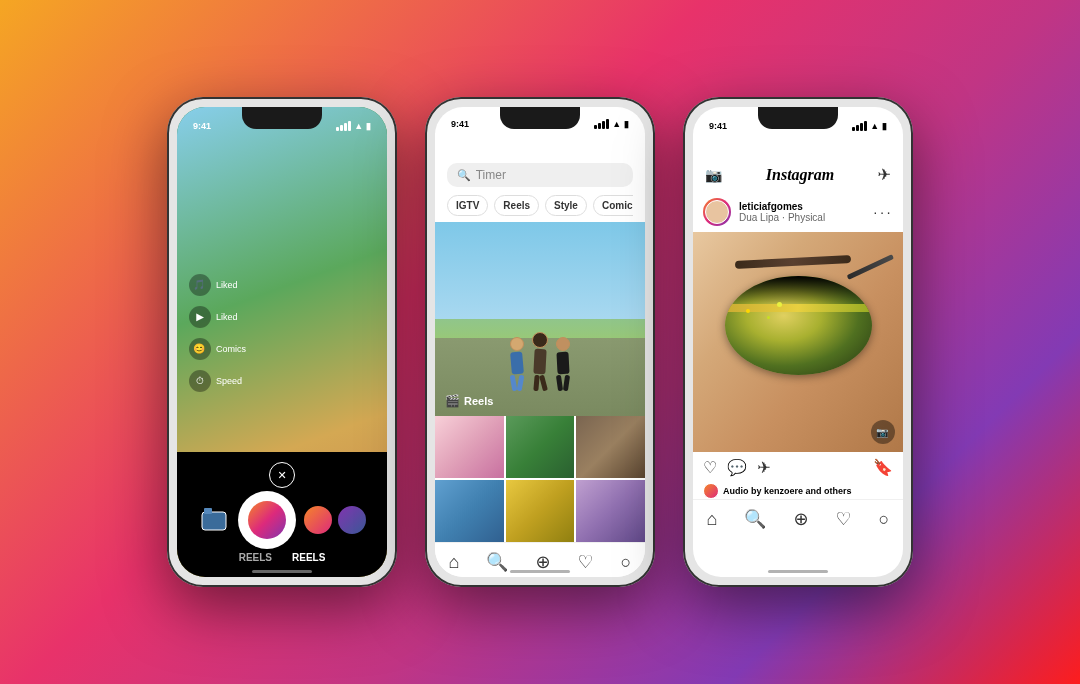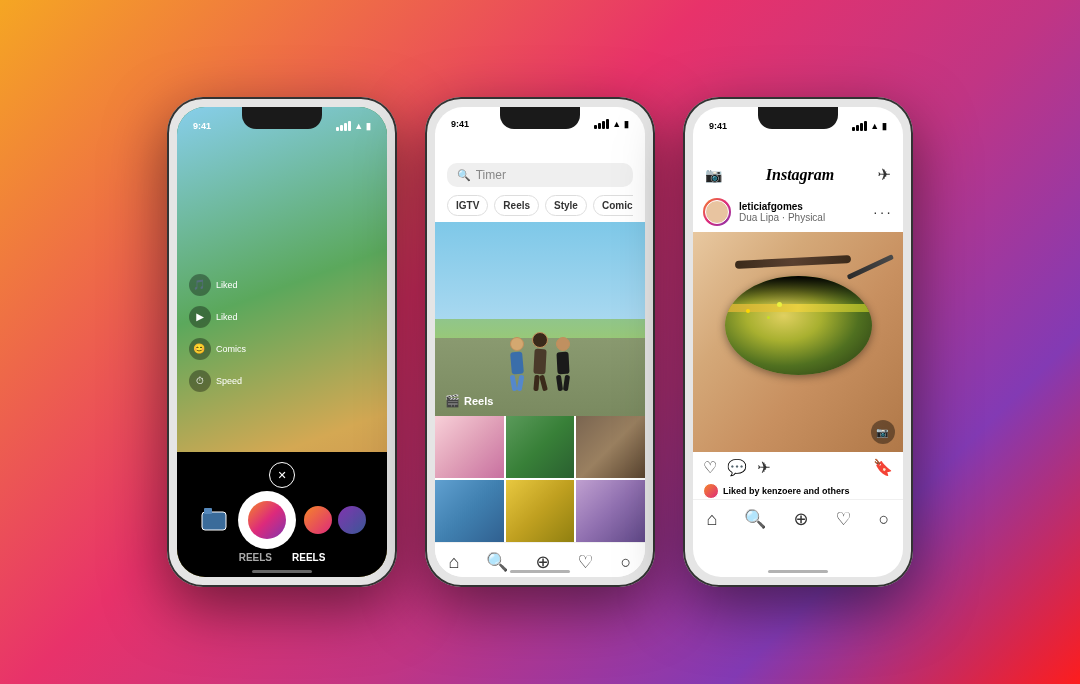--- a/index.html
+++ b/index.html
@@ -737,21 +737,21 @@
         <span class="action-icon">♡</span>
         <span class="action-icon">💬</span>
         <span class="action-icon">✈</span>
       </div>
       <span class="action-icon">🔖</span>
     </div>
 
     <div class="post-likes">
       <div class="post-likes-inner">
         <div class="likes-avatar"></div>
-        <span>Liked by kenzoere and others</span>
+        <span>Audio by kenzoere and others</span>
       </div>
     </div>
 
 
     <div class="bottom-nav">
       <span class="nav-icon">⌂</span>
       <span class="nav-icon">🔍</span>
       <span class="nav-icon">⊕</span>
       <span class="nav-icon">♡</span>
       <span class="nav-icon">○</span>

